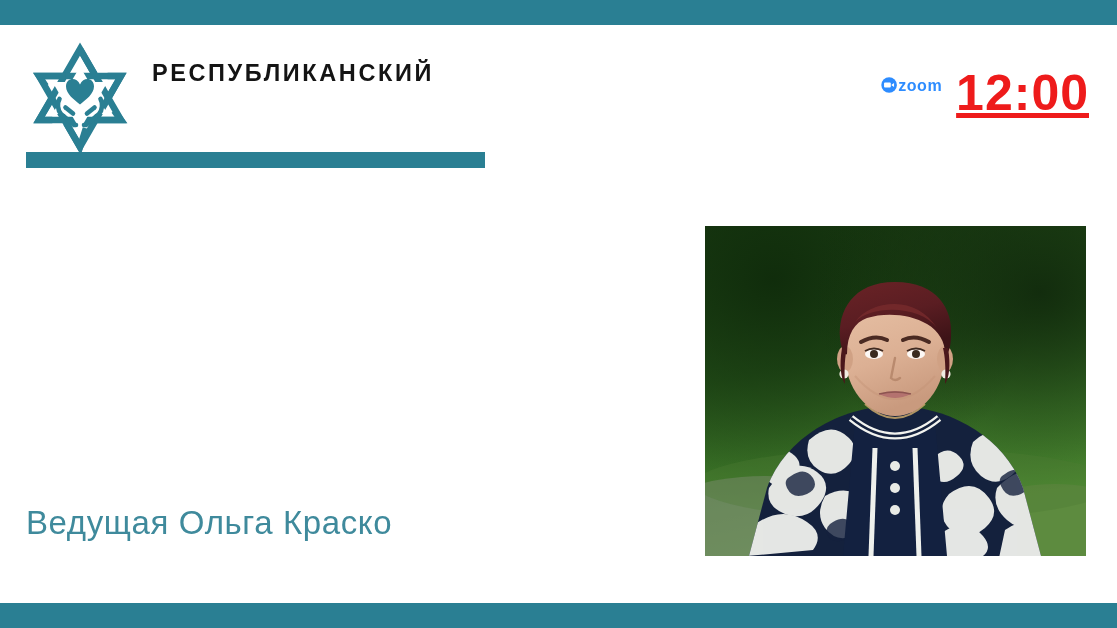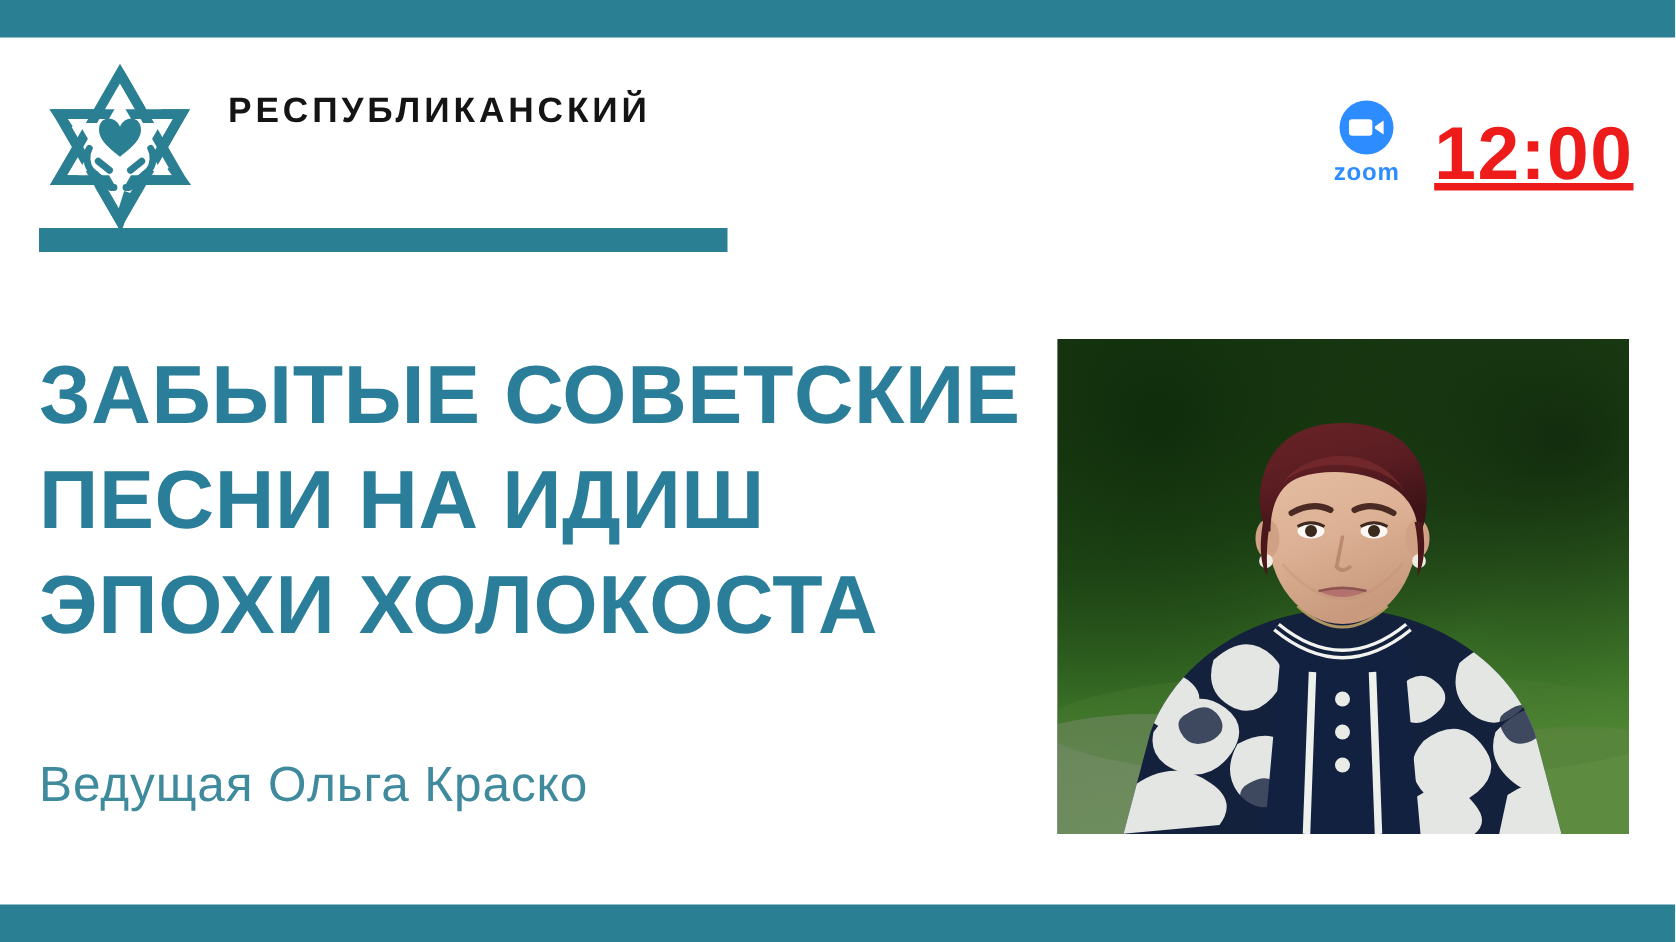--- a/index.html
+++ b/index.html
@@ -93,21 +93,21 @@
   }
   .when-row {
     display: flex;
     align-items: center;
     justify-content: flex-end;
     gap: 14px;
     margin-top: 8px;
   }
   .zoom-mark {
     display: flex;
-    flex-direction: column;
+    flex-direction: row;
     align-items: center;
     width: 62px;
     margin-bottom: 16px;
   }
   .zoom-mark svg { display: block; }
   .zoom-word {
     font-family: "Liberation Sans", sans-serif;
     font-weight: bold;
     font-size: 16px;
     letter-spacing: 0.5px;
@@ -220,25 +220,20 @@
           <circle cx="21" cy="21" r="18" fill="#2d8cff"></circle>
           <path d="M11.5,15.5 h11.2 a2.2,2.2 0 0 1 2.2,2.2 v6.6 a2.2,2.2 0 0 1 -2.2,2.2 h-11.2 a2.2,2.2 0 0 1 -2.2,-2.2 v-6.6 a2.2,2.2 0 0 1 2.2,-2.2 z" fill="#ffffff"></path>
           <path d="M26.6,20.3 L32.4,16.3 v9.4 L26.6,21.7 z" fill="#ffffff"></path>
         </svg>
         <div class="zoom-word">zoom</div>
       </div>
       <div class="when-time">12:00</div>
     </div>
   </div>
 
-  <div class="title">
-    <div class="title-line">ЗАБЫТЫЕ СОВЕТСКИЕ</div>
-    <div class="title-line">ПЕСНИ НА ИДИШ</div>
-    <div class="title-line">ЭПОХИ ХОЛОКОСТА</div>
-  </div>
 
   <div class="presenter">Ведущая Ольга Краско</div>
 
   <div class="photo">
     <svg width="381" height="330" viewBox="0 0 381 330">
       <defs>
         <linearGradient id="bgGreen" x1="0" y1="0" x2="0.25" y2="1">
           <stop offset="0%" stop-color="#1d4014"></stop>
           <stop offset="45%" stop-color="#2a5a1d"></stop>
           <stop offset="72%" stop-color="#3f7a2a"></stop>

